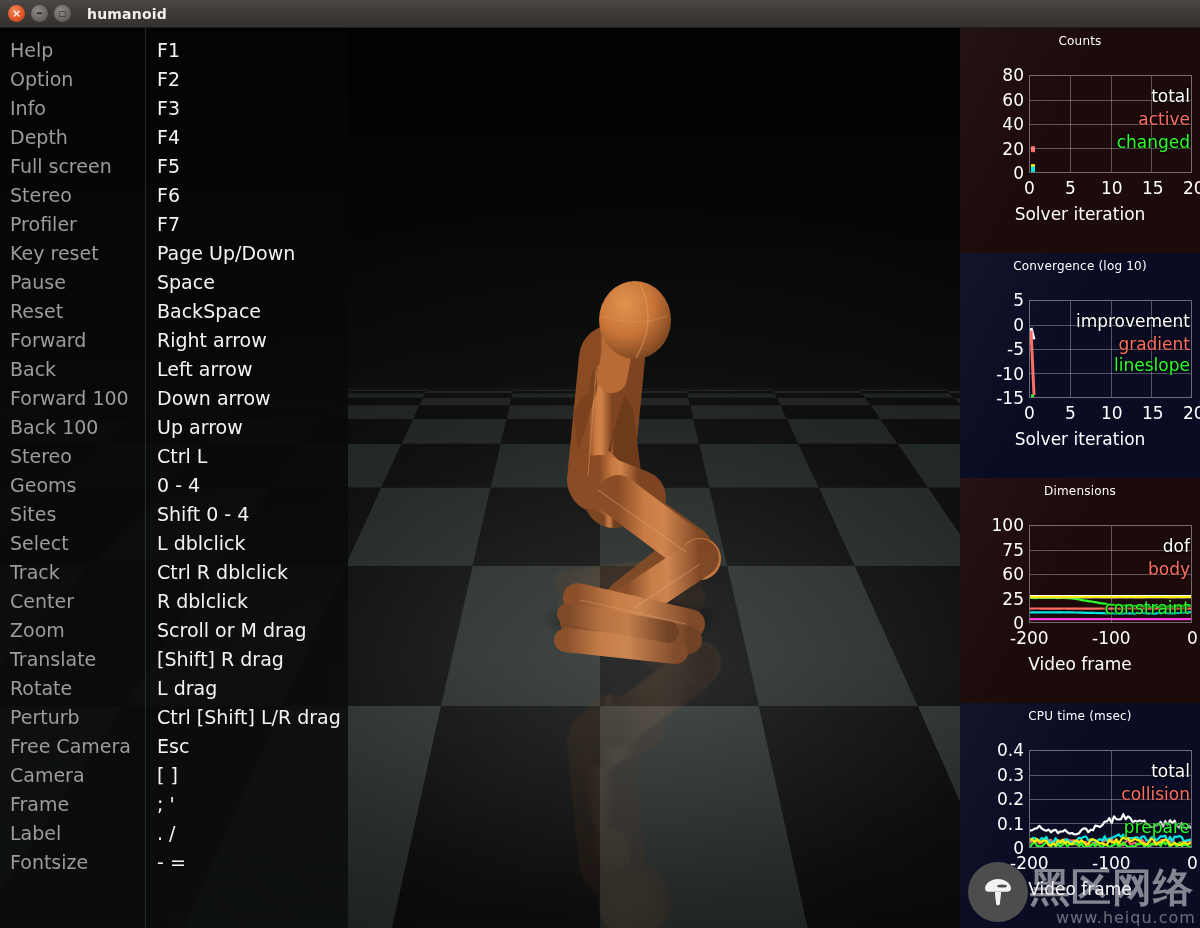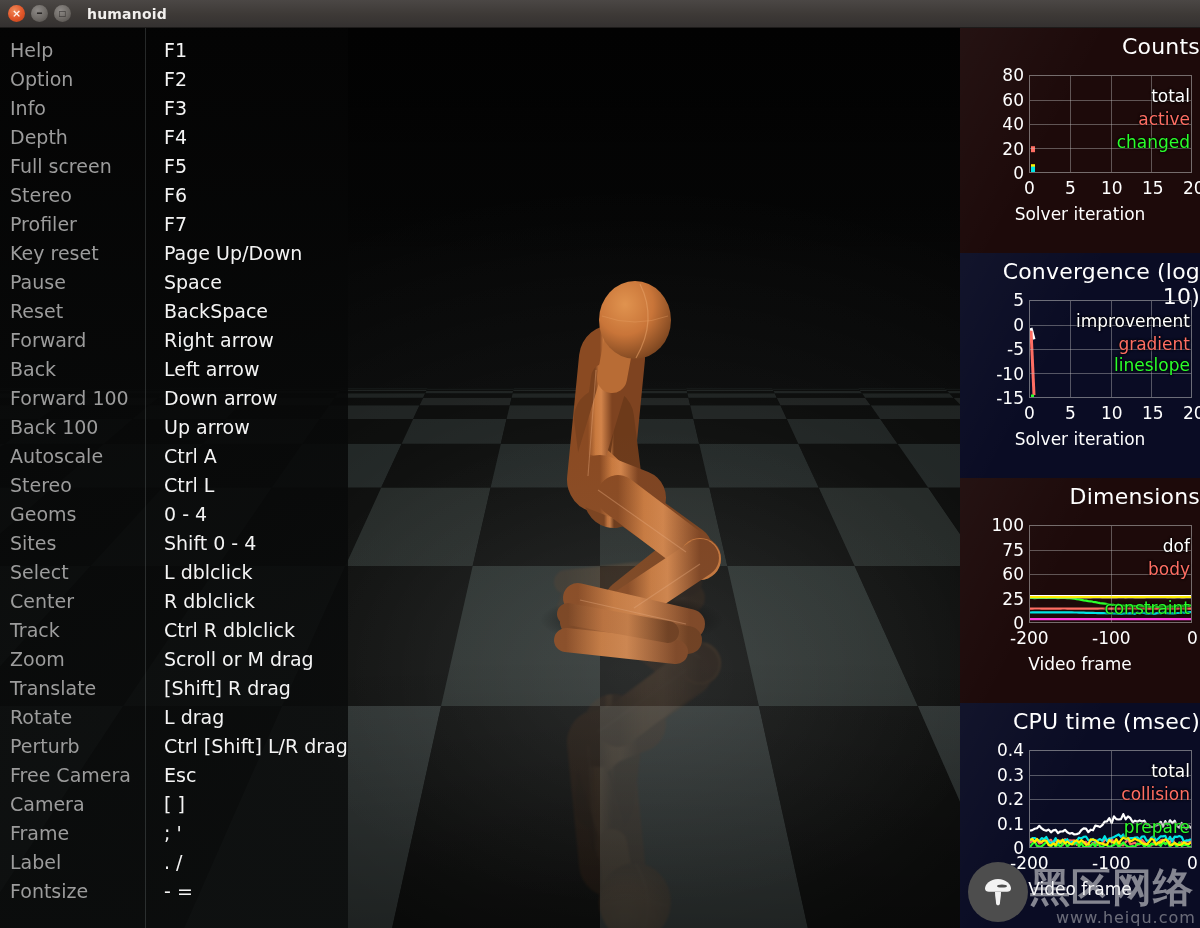--- a/index.html
+++ b/index.html
@@ -68,37 +68,37 @@
     background:rgba(120,125,125,.30);
   }
   .help-row{
     height:29px; display:flex; align-items:center;
     font-size:19px; line-height:29px;
   }
   .help-key{
     width:145px; padding-left:10px; color:#9c9c9c; flex:0 0 145px;
     white-space:nowrap; overflow:hidden;
   }
-  .help-val{ padding-left:19px; color:#f4f4f4; white-space:nowrap; }
+  .help-val{ padding-left:12px; color:#f4f4f4; white-space:nowrap; }
 
   
   #panels{
     position:absolute; right:0; top:28px; width:240px; height:900px;
   }
   .panel{
     position:relative; width:240px; height:225px; overflow:hidden;
   }
   .panel .sheen{
     position:absolute; inset:0;
     background:linear-gradient(118deg, rgba(255,255,255,.035) 0%, rgba(255,255,255,0) 42%);
     pointer-events:none;
   }
   .panel-title{
-    position:absolute; left:0; top:6px; width:240px; text-align:right;
-    color:#ffffff; font-size:22px; letter-spacing:.2px;
+    position:absolute; left:0; top:6px; width:240px; text-align:center;
+    color:#ffffff; font-size:12px; letter-spacing:.2px;
   }
   .plot{
     position:absolute; left:69px; top:47px; width:163px; height:98px;
     border:1px solid rgba(190,190,190,.55);
     background:transparent; overflow:hidden;
   }
   .gl-v{ position:absolute; top:0; bottom:0; width:1px; background:rgba(190,190,190,.42); }
   .gl-h{ position:absolute; left:0; right:0; height:1px; background:rgba(190,190,190,.42); }
   .ylab{
     position:absolute; left:0; width:64px; text-align:right;
@@ -495,46 +495,42 @@
       </div>
       <div class="help-row">
         <div class="help-key">Forward 100</div>
         <div class="help-val">Down arrow</div>
       </div>
       <div class="help-row">
         <div class="help-key">Back 100</div>
         <div class="help-val">Up arrow</div>
       </div>
       <div class="help-row">
-        <div class="help-key">Autoscale</div>
-        <div class="help-val">Ctrl A</div>
-      </div>
-      <div class="help-row">
         <div class="help-key">Stereo</div>
         <div class="help-val">Ctrl L</div>
       </div>
       <div class="help-row">
         <div class="help-key">Geoms</div>
         <div class="help-val">0 - 4</div>
       </div>
       <div class="help-row">
         <div class="help-key">Sites</div>
         <div class="help-val">Shift 0 - 4</div>
       </div>
       <div class="help-row">
         <div class="help-key">Select</div>
         <div class="help-val">L dblclick</div>
       </div>
       <div class="help-row">
+        <div class="help-key">Track</div>
+        <div class="help-val">Ctrl R dblclick</div>
+      </div>
+      <div class="help-row">
         <div class="help-key">Center</div>
         <div class="help-val">R dblclick</div>
-      </div>
-      <div class="help-row">
-        <div class="help-key">Track</div>
-        <div class="help-val">Ctrl R dblclick</div>
       </div>
       <div class="help-row">
         <div class="help-key">Zoom</div>
         <div class="help-val">Scroll or M drag</div>
       </div>
       <div class="help-row">
         <div class="help-key">Translate</div>
         <div class="help-val">[Shift] R drag</div>
       </div>
       <div class="help-row">

